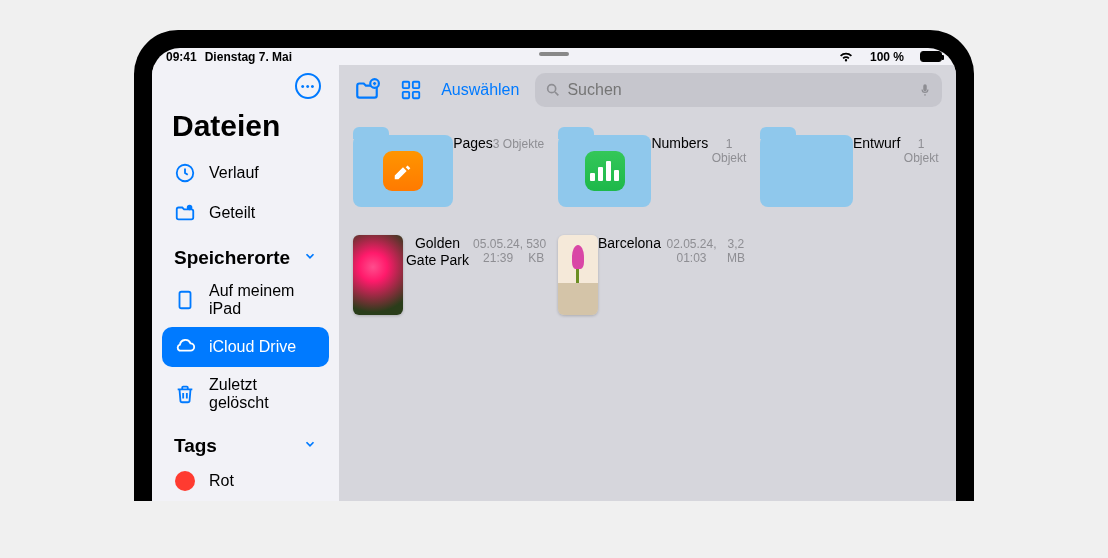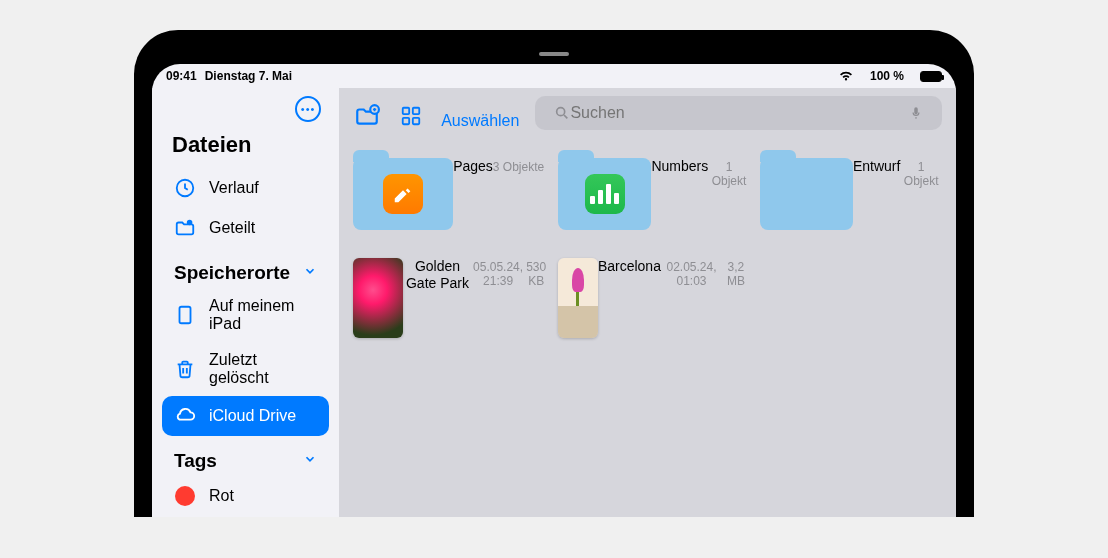--- a/index.html
+++ b/index.html
@@ -1,43 +1,43 @@
 <!DOCTYPE html>
 <html><head>
 <meta charset="utf-8">
 <style>
   * { margin: 0; padding: 0; box-sizing: border-box; font-family: -apple-system, BlinkMacSystemFont, "Segoe UI", Helvetica, Arial, sans-serif; }
   body { background: #f0f0f0; width: 1108px; height: 558px; overflow: hidden; display: flex; align-items: flex-start; justify-content: center; }
   .device-frame { margin-top: 30px; width: 840px; background: #000; border-radius: 44px 44px 0 0; padding: 18px 18px 0 18px; position: relative; }
-  .screen { background: #f2f2f7; border-radius: 28px 28px 0 0; overflow: hidden; height: 453px; display: flex; flex-direction: column; margin-top: 16px; }
+  .screen { background: #f2f2f7; border-radius: 28px 28px 0 0; overflow: hidden; height: 453px; display: flex; flex-direction: column; }
   .status-bar { height: 24px; display: flex; justify-content: space-between; align-items: center; padding: 0 14px; font-size: 12px; font-weight: 600; }
   .status-left { display: flex; gap: 8px; }
   .status-center { position: absolute; left: 50%; transform: translateX(-50%); top: 22px; width: 30px; height: 4px; background: #888; border-radius: 2px; }
   .status-right { display: flex; align-items: center; gap: 16px; justify-content: space-between; }
   .battery { width: 22px; height: 11px; border: 1px solid #000; border-radius: 3px; position: relative; display: inline-flex; }
   .battery::after { content: ""; position: absolute; right: -3px; top: 3px; width: 2px; height: 5px; background: #000; border-radius: 0 1px 1px 0; }
   .battery-fill { background: #000; width: 100%; height: 100%; border-radius: 1px; }
   .app { flex: 1; display: flex; }
   .sidebar { width: 295px; background: #f2f2f7; padding: 0 10px; display: flex; flex-direction: column; }
   .sidebar-top { display: flex; justify-content: flex-end; padding: 8px 8px 10px; }
   .more-btn { width: 26px; height: 26px; border: 2px solid #007aff; border-radius: 50%; display: flex; align-items: center; justify-content: center; color: #007aff; font-size: 11px; letter-spacing: 1px; }
-  .app-title { font-size: 22px; font-weight: 700; padding: 0 10px 10px; }
+  .app-title { font-size: 30px; font-weight: 700; padding: 0 10px 10px; }
   .nav-item { display: flex; align-items: center; gap: 13px; padding: 9px 12px; border-radius: 10px; font-size: 16px; cursor: pointer; }
   .nav-item.selected { background: #007aff; color: #fff; }
   .nav-item.selected svg { stroke: #fff; }
   .nav-icon { width: 22px; height: 22px; display: flex; align-items: center; justify-content: center; flex-shrink: 0; }
   .section-header { display: flex; justify-content: space-between; align-items: center; padding: 14px 12px 4px; }
   .section-title { font-size: 19px; font-weight: 600; }
   .chevron { color: #007aff; }
   .tag-dot { width: 20px; height: 20px; border-radius: 50%; }
   .main { flex: 1; background: #d6d6dc; display: flex; flex-direction: column; }
-  .toolbar { display: flex; align-items: flex-end; gap: 16px; padding: 8px 14px; }
+  .toolbar { display: flex; align-items: center; gap: 16px; padding: 8px 14px; }
   .tb-icon { color: #007aff; display: flex; align-items: center; justify-content: center; width: 28px; height: 28px; cursor: pointer; }
   .tb-text { color: #007aff; font-size: 16px; cursor: pointer; }
-  .search { flex: 1; background: rgba(120,120,128,0.16); border-radius: 10px; height: 34px; display: flex; align-items: center; padding: 0 19px; color: #8e8e93; }
+  .search { flex: 1; background: rgba(120,120,128,0.16); border-radius: 10px; height: 34px; display: flex; align-items: center; padding: 0 10px; gap: 6px; color: #8e8e93; }
   .search input { border: none; background: transparent; flex: 1; font-size: 16px; color: #000; outline: none; }
   .grid { padding: 20px 14px; display: grid; grid-template-columns: repeat(3, 1fr); gap: 20px 10px; }
   .item { display: flex; align-items: flex-start; text-align: center; cursor: pointer; }
   .folder { width: 100px; height: 72px; background: #8fc8ec; border-radius: 8px; position: relative; margin-bottom: 8px; }
   .folder::before { content: ""; position: absolute; top: -8px; left: 0; width: 36px; height: 12px; background: #8fc8ec; border-radius: 6px 6px 0 0; }
   .folder-app { position: absolute; top: 50%; left: 50%; transform: translate(-50%, -50%); width: 40px; height: 40px; border-radius: 9px; display: flex; align-items: center; justify-content: center; }
   .pages-app { background: linear-gradient(#ff9500, #ff7a00); }
   .numbers-app { background: linear-gradient(#34c759, #1db84a); }
   .thumb { width: 80px; height: 80px; border-radius: 6px; margin-bottom: 8px; background-size: cover; background-position: center; box-shadow: 0 1px 3px rgba(0,0,0,0.2); }
   .thumb-flower { background: radial-gradient(circle at 40% 40%, #ff4d8d 0%, #ff1a6b 25%, #8b2d3d 55%, #2a3d1a 80%); }
@@ -110,36 +110,36 @@
 
         <div class="nav-item">
           <span class="nav-icon">
             <svg width="22" height="22" viewBox="0 0 24 24" fill="none" stroke="#007aff" stroke-width="2">
                 <rect x="6" y="3" width="12" height="18" rx="2"></rect>
               </svg>
           </span>
           <span>Auf meinem iPad</span>
         </div>
 
-        <div class="nav-item">
-          <span class="nav-icon">
-            <svg width="22" height="22" viewBox="0 0 24 24" fill="none" stroke="#007aff" stroke-width="2">
-                <path d="M4 7h16M9 7V5a1 1 0 011-1h4a1 1 0 011 1v2M6 7l1 12a2 2 0 002 2h6a2 2 0 002-2l1-12M10 11v6M14 11v6"></path>
-              </svg>
-          </span>
-          <span>Zuletzt gelöscht</span>
-        </div>
-
         <div class="nav-item selected">
           <span class="nav-icon">
             <svg width="22" height="22" viewBox="0 0 24 24" fill="none" stroke="#fff" stroke-width="2">
                 <path d="M18 16a4 4 0 000-8 6 6 0 00-11.5 1.5A3.5 3.5 0 006 16h12z"></path>
               </svg>
           </span>
           <span>iCloud Drive</span>
+        </div>
+
+        <div class="nav-item">
+          <span class="nav-icon">
+            <svg width="22" height="22" viewBox="0 0 24 24" fill="none" stroke="#007aff" stroke-width="2">
+                <path d="M4 7h16M9 7V5a1 1 0 011-1h4a1 1 0 011 1v2M6 7l1 12a2 2 0 002 2h6a2 2 0 002-2l1-12M10 11v6M14 11v6"></path>
+              </svg>
+          </span>
+          <span>Zuletzt gelöscht</span>
         </div>
 
         <div class="section-header">
           <span class="section-title">Tags</span>
           <span class="chevron">
             <svg width="14" height="14" viewBox="0 0 24 24" fill="none" stroke="#007aff" stroke-width="3">
                 <path d="M6 9l6 6 6-6"></path>
               </svg>
           </span>
         </div>

